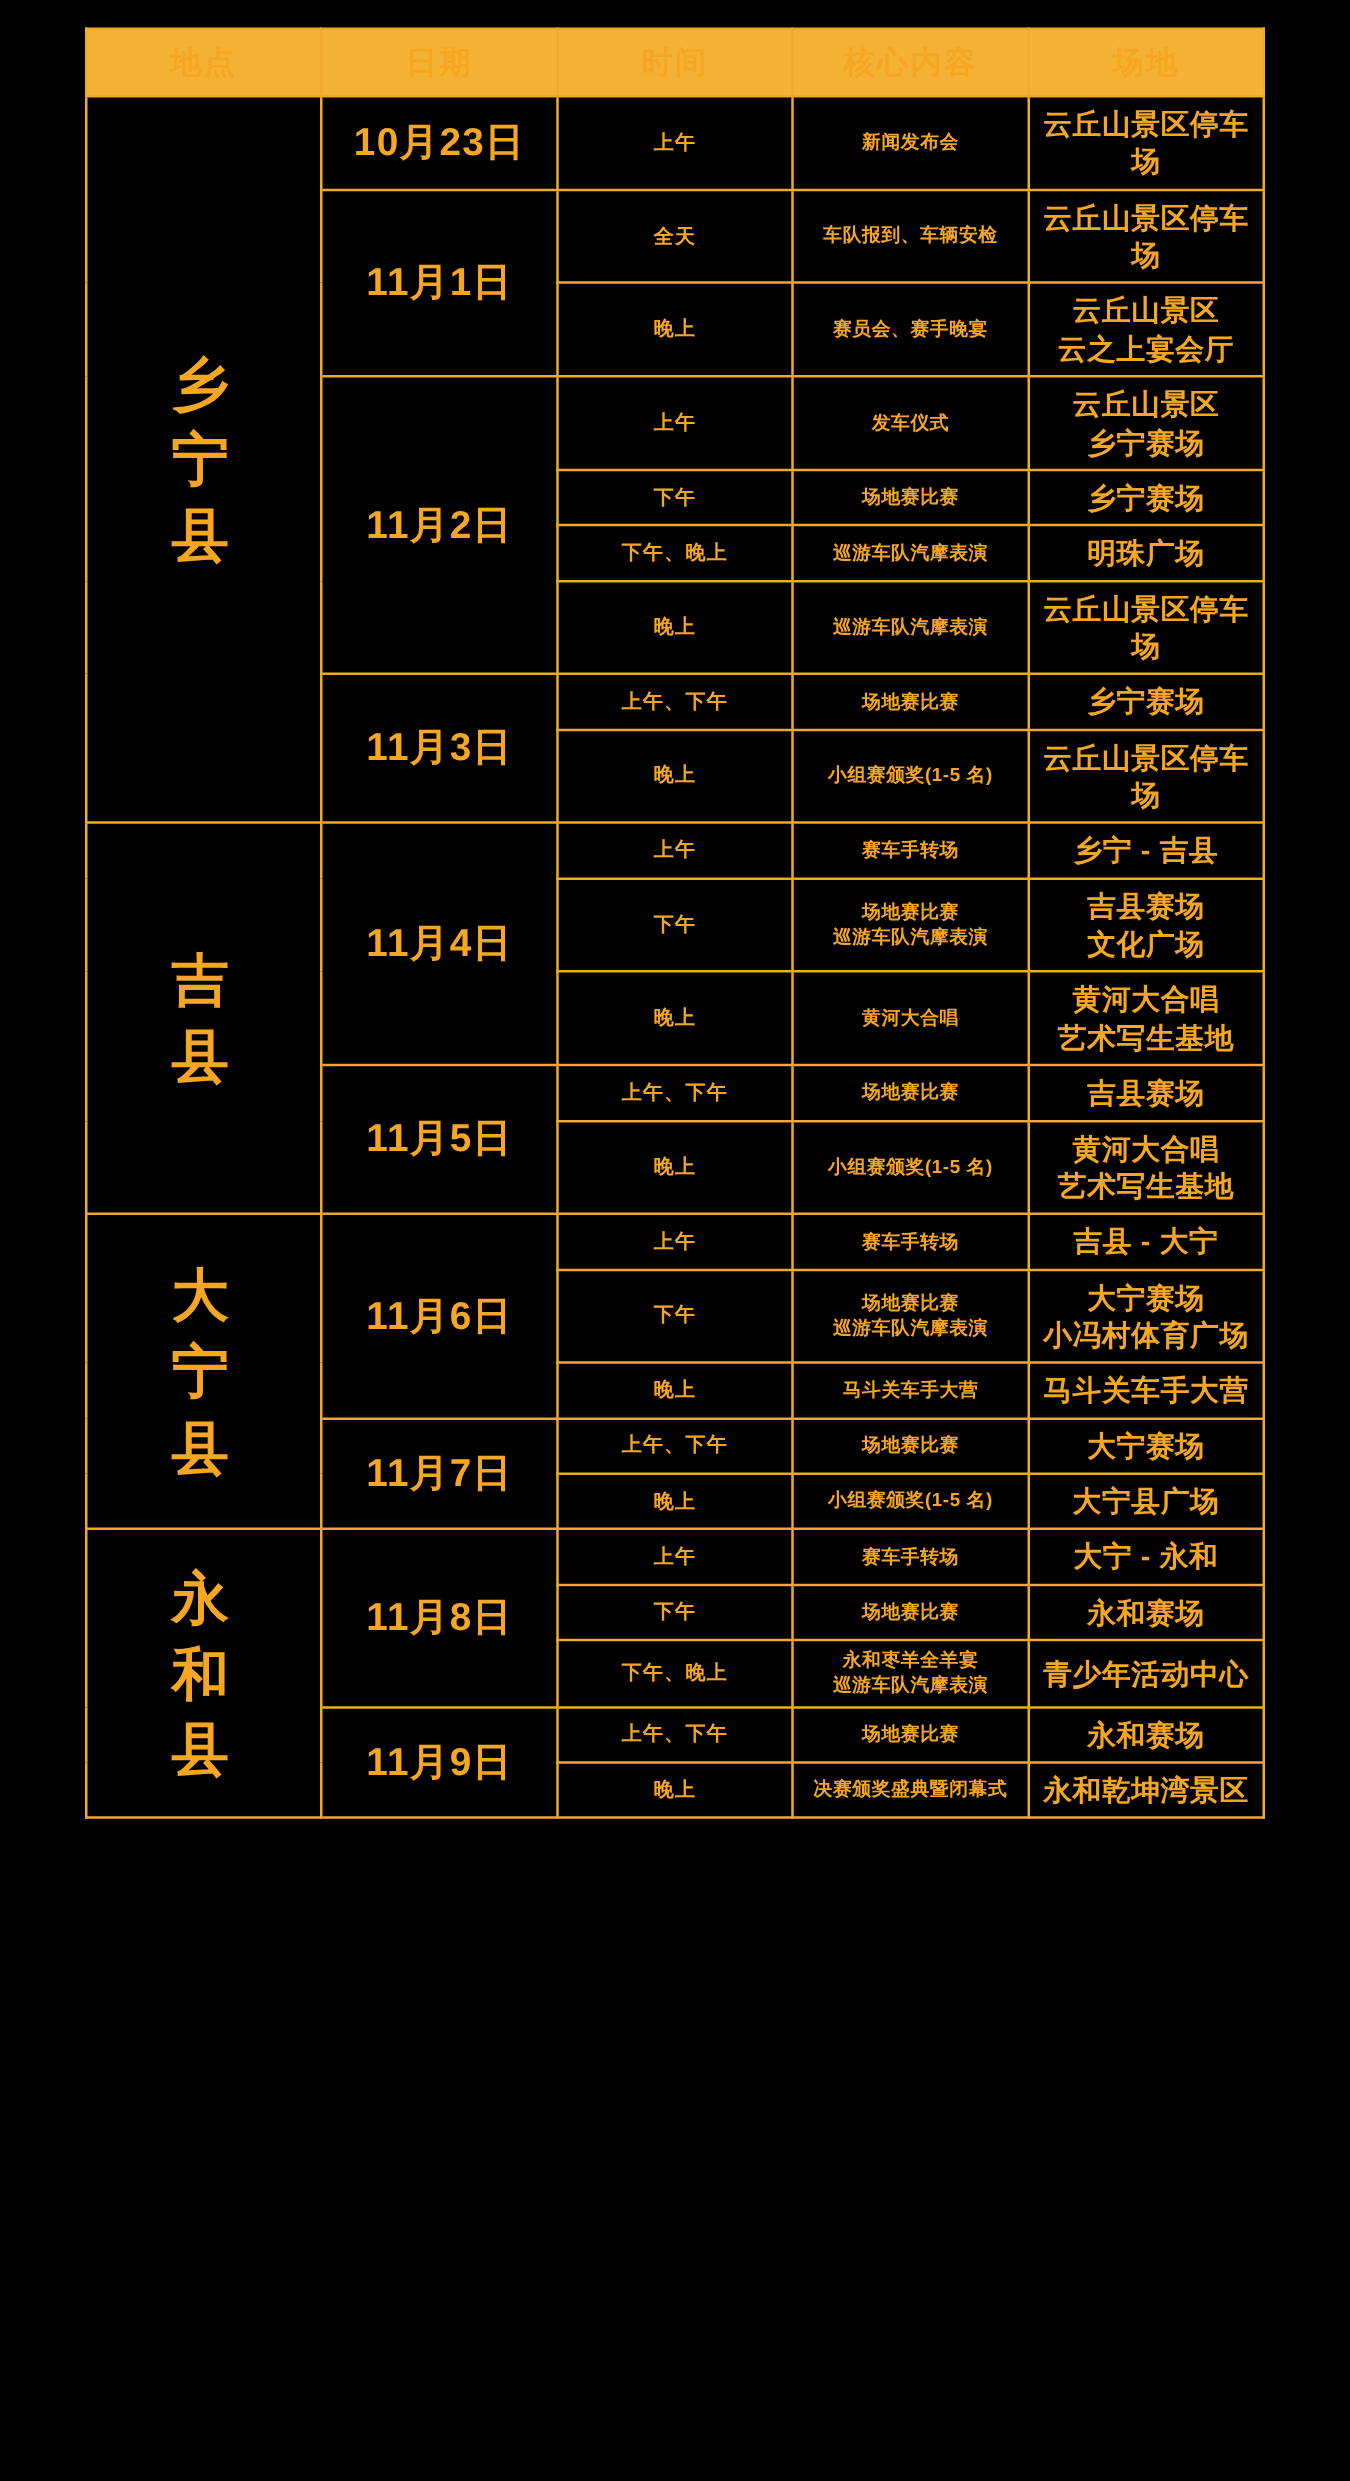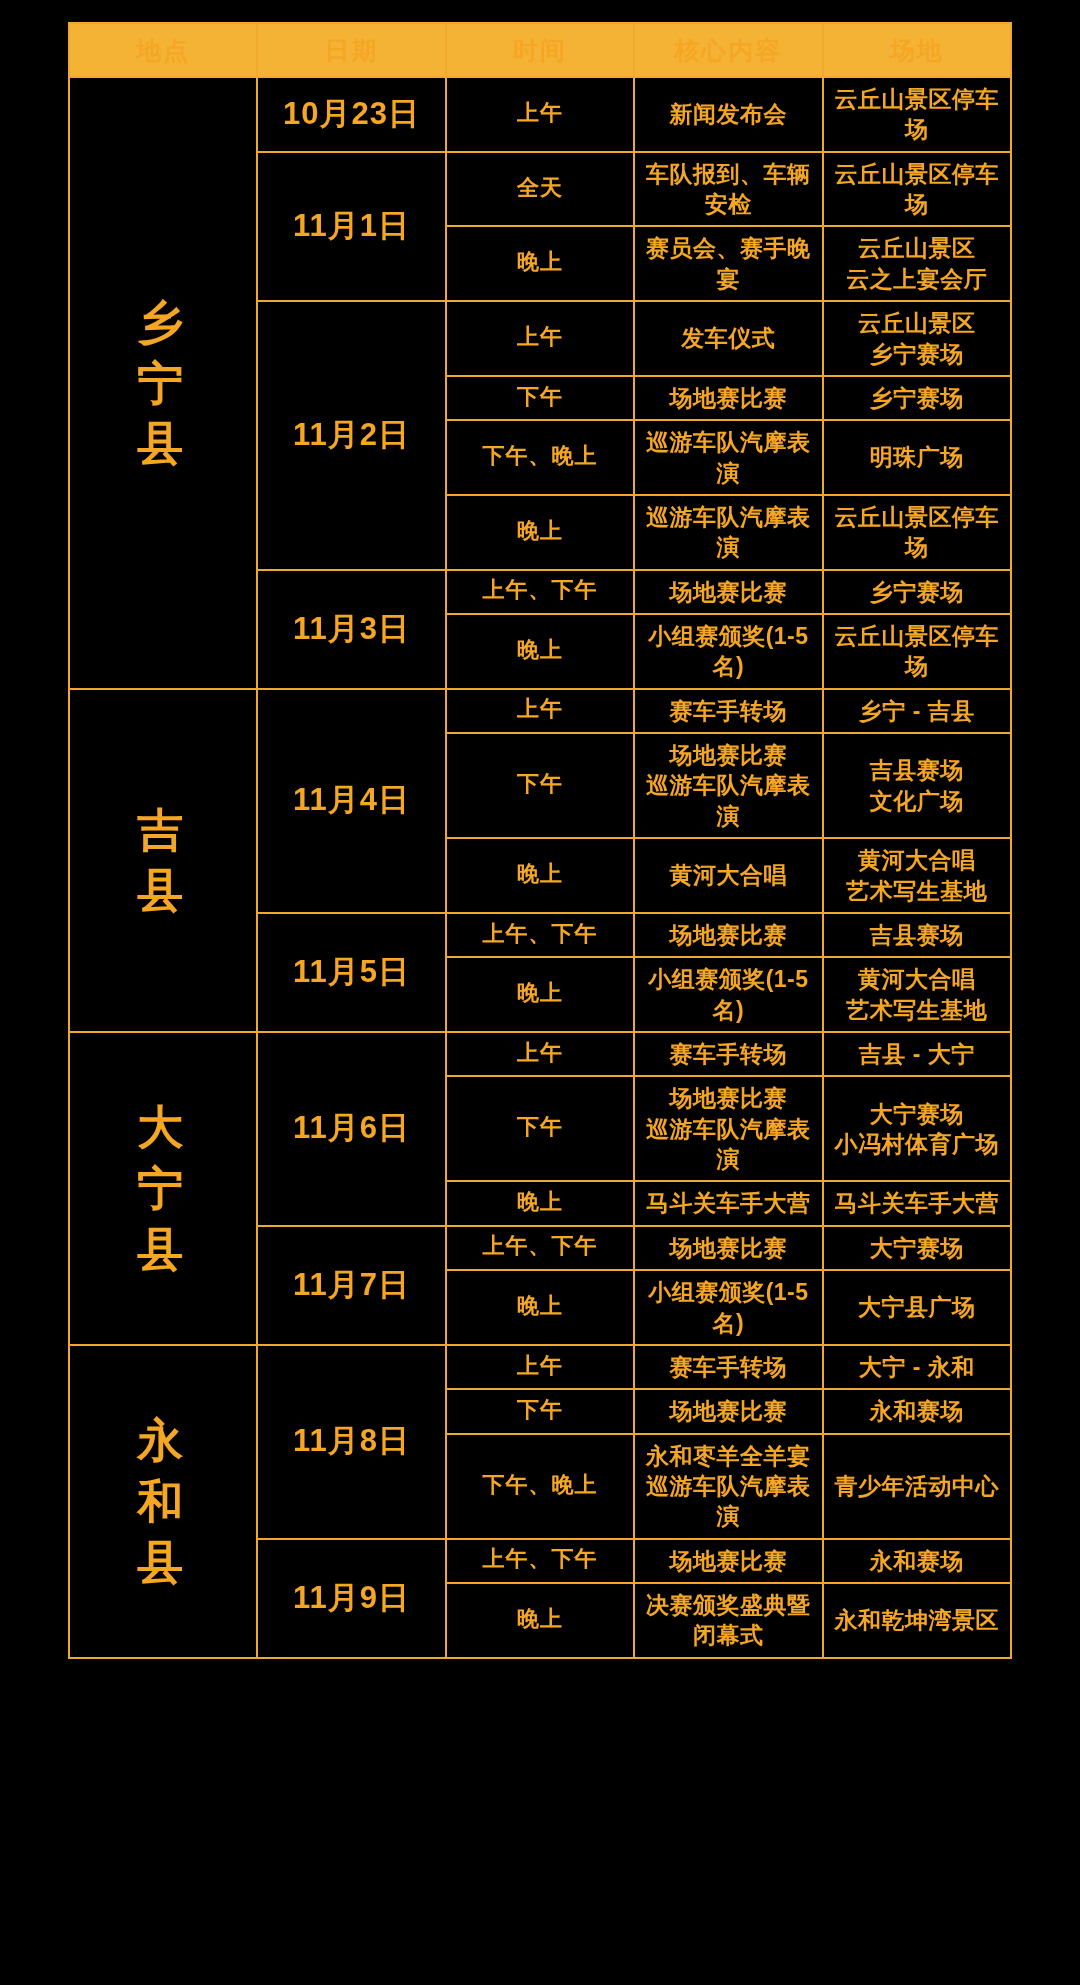--- a/index.html
+++ b/index.html
@@ -51,27 +51,26 @@
     width: 112px;
     line-height: 1.25;
   }
   td.region .stackline { display: block; }
   td.date {
     font-size: 31px;
     width: 120px;
     letter-spacing: 1px;
   }
   td.time {
-    font-size: 22px;
+    font-size: 16px;
     width: 110px;
     letter-spacing: 1px;
-    font-family: Liberation Mono, monospace;
   }
   td.content {
-    font-size: 23px;
+    font-size: 15px;
     width: 265px;
     letter-spacing: 0.5px;
   }
   td.venue {
     font-size: 23px;
     width: 225px;
     letter-spacing: 0.5px;
   }
   td .line { display: block; }
 </style>

